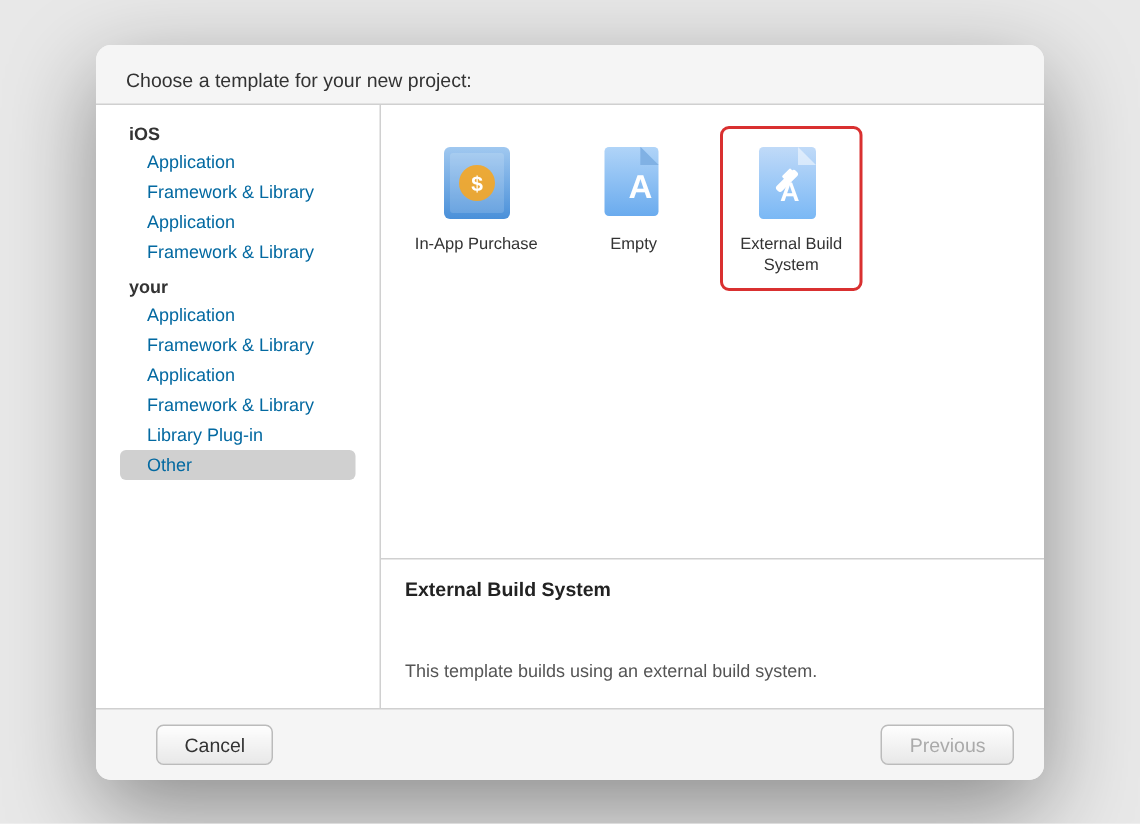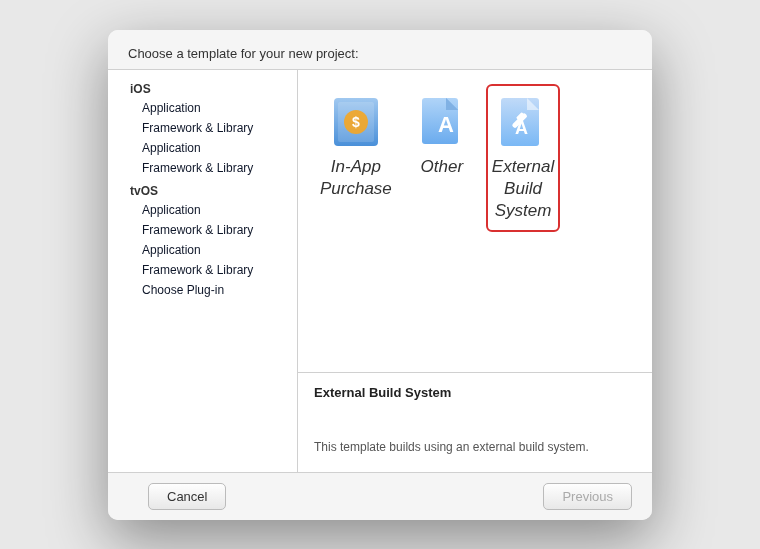--- a/index.html
+++ b/index.html
@@ -9,21 +9,21 @@
       align-items: center;
       justify-content: center;
       width: 760px;
       height: 549px;
       font-family: -apple-system, "Helvetica Neue", Arial, sans-serif;
     }
     .dialog {
       background: #f5f5f5;
       border-radius: 10px;
       box-shadow: 0 20px 60px rgba(0,0,0,0.4);
-      width: 544px;
+      width: 632px;
       height: 490px;
       display: flex;
       flex-direction: column;
       overflow: hidden;
     }
     .dialog-title {
       padding: 16px 20px 8px 20px;
       font-size: 13px;
       color: #333;
       font-weight: 400;
@@ -44,21 +44,21 @@
       padding: 6px 12px;
     }
     .sidebar-section-header {
       font-size: 12px;
       font-weight: 600;
       color: #333;
       padding: 6px 10px 2px 10px;
     }
     .sidebar-item {
       font-size: 12px;
-      color: #0f172a;
+      color: #0369a1;
       padding: 3px 10px 3px 22px;
       cursor: pointer;
     }
     .sidebar-item.selected {
       background: #d0d0d0;
       border-radius: 4px;
       margin: 0 4px;
       padding-left: 18px;
     }
     
@@ -94,25 +94,24 @@
     }
     .template-icon {
       width: 56px;
       height: 56px;
       margin-bottom: 6px;
       display: flex;
       align-items: center;
       justify-content: center;
     }
     .template-label {
-      font-size: 17px;
+      font-size: 11px;
       color: #333;
       text-align: center;
       line-height: 1.3;
-      font-style: italic;
     }
     
     .description-area {
       height: 100px;
       border-top: 1px solid #d0d0d0;
       padding: 12px 16px;
       background: #fff;
     }
     .desc-title {
       font-size: 13px;
@@ -166,28 +165,29 @@
 
     <div class="sidebar">
 
       <div class="sidebar-section-header">iOS</div>
       <div class="sidebar-item">Application</div>
       <div class="sidebar-item">Framework &amp; Library</div>
 
       <div class="sidebar-item">Application</div>
       <div class="sidebar-item">Framework &amp; Library</div>
 
-      <div class="sidebar-section-header">tvOS</div>
-      <div class="sidebar-item">Application</div>
-      <div class="sidebar-item">Framework &amp; Library</div>
-
-      <div class="sidebar-item">Application</div>
-      <div class="sidebar-item">Framework &amp; Library</div>
-      <div class="sidebar-item">Choose Plug-in</div>
-
+      <div class="sidebar-section-header">your</div>
+      <div class="sidebar-item">Application</div>
+      <div class="sidebar-item">Framework &amp; Library</div>
+
+      <div class="sidebar-item">Application</div>
+      <div class="sidebar-item">Framework &amp; Library</div>
+      <div class="sidebar-item">Library Plug-in</div>
+
+      <div class="sidebar-item selected">Other</div>
     </div>
 
     <div class="content-area">
 
       <div class="template-grid-area">
         <div class="template-grid">
 
           <div class="template-item">
             <div class="template-icon">
               <svg width="52" height="52" viewBox="0 0 52 52">
@@ -218,21 +218,21 @@
                   </linearGradient>
                 </defs>
 
                 <rect x="6" y="2" width="36" height="46" rx="3" fill="url(#g3)"></rect>
                 <polygon points="30,2 42,14 30,14" fill="#4a90d9"></polygon>
                 <polygon points="30,2 42,14 30,14" fill="white" opacity="0.3"></polygon>
 
                 <text x="22" y="36" font-size="22" font-weight="bold" fill="white" font-family="Helvetica">A</text>
               </svg>
             </div>
-            <div class="template-label">Other</div>
+            <div class="template-label">Empty</div>
           </div>
 
           <div class="template-item selected">
             <div class="template-icon">
               <svg width="52" height="52" viewBox="0 0 52 52">
                 <defs>
                   <linearGradient id="g4" x1="0" y1="0" x2="0" y2="1">
                     <stop offset="0%" stop-color="#c0daf8"></stop>
                     <stop offset="100%" stop-color="#7ab8f5"></stop>
                   </linearGradient>

